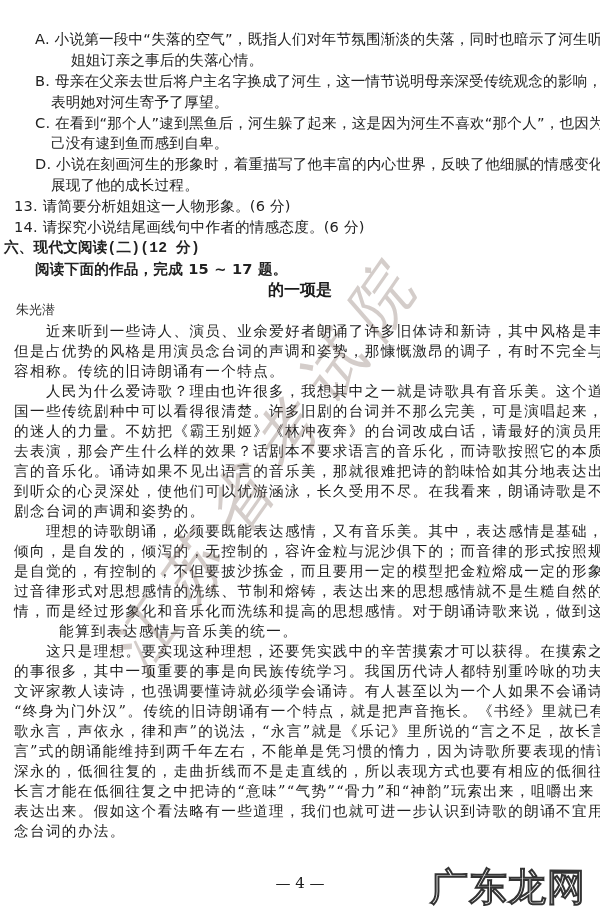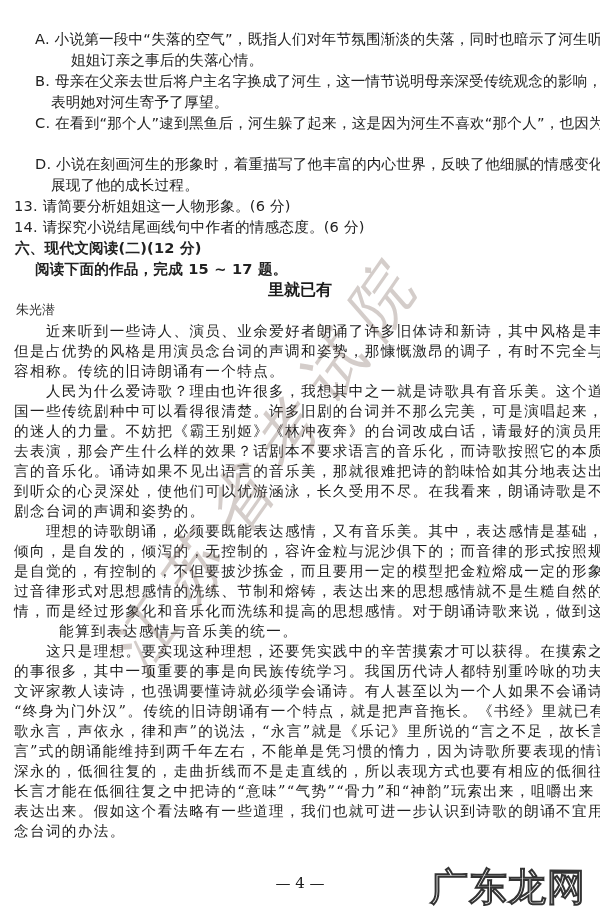--- a/index.html
+++ b/index.html
@@ -21,30 +21,31 @@
 </head>
 <body>
 
 <div class="page">
 
   <div class="line q" style="top:29px;left:35px;">A. 小说第一段中“失落的空气”，既指人们对年节氛围渐淡的失落，同时也暗示了河生听说</div>
   <div class="line q" style="top:50px;left:51px;margin-left:20px;">姐姐订亲之事后的失落心情。</div>
   <div class="line q" style="top:71px;left:35px;">B. 母亲在父亲去世后将户主名字换成了河生，这一情节说明母亲深受传统观念的影响，也</div>
   <div class="line q" style="top:92px;left:51px;">表明她对河生寄予了厚望。</div>
   <div class="line q" style="top:113px;left:35px;">C. 在看到“那个人”逮到黑鱼后，河生躲了起来，这是因为河生不喜欢“那个人”，也因为自</div>
+  <div class="line q" style="top:133px;left:51px;">己没有逮到鱼而感到自卑。</div>
   <div class="line q" style="top:154px;left:35px;">D. 小说在刻画河生的形象时，着重描写了他丰富的内心世界，反映了他细腻的情感变化，</div>
   <div class="line q" style="top:175px;left:51px;">展现了他的成长过程。</div>
 
   <div class="line q" style="top:196px;left:14px;">13. 请简要分析姐姐这一人物形象。(6 分)</div>
   <div class="line q" style="top:217px;left:14px;">14. 请探究小说结尾画线句中作者的情感态度。(6 分)</div>
 
-  <div class="line q bold" style="top:238px;left:15px;">六、现代文阅读(二)(12 分)</div>
+  <div class="line q bold" style="top:238px;left:4px;font-family:Liberation Mono, monospace;">六、现代文阅读(二)(12 分)</div>
   <div class="line q bold" style="top:259px;left:35px;">阅读下面的作品，完成 15 ~ 17 题。</div>
 
-  <div class="title" style="top:280px;">里就已有</div>
+  <div class="title" style="top:280px;">的一项是</div>
   <div class="author" style="top:301px;">朱光潜</div>
 
   <div>
     <div class="line body-text" style="top:321px;left:14px;">　　近来听到一些诗人、演员、业余爱好者朗诵了许多旧体诗和新诗，其中风格是丰富多彩的，</div>
     <div class="line body-text" style="top:341px;left:14px;">但是占优势的风格是用演员念台词的声调和姿势，那慷慨激昂的调子，有时不完全与诗歌的内</div>
     <div class="line body-text" style="top:361px;left:14px;">容相称。传统的旧诗朗诵有一个特点。</div>
     <div class="line body-text" style="top:381px;left:14px;">　　人民为什么爱诗歌？理由也许很多，我想其中之一就是诗歌具有音乐美。这个道理从我</div>
     <div class="line body-text" style="top:401px;left:14px;">国一些传统剧种中可以看得很清楚。许多旧剧的台词并不那么完美，可是演唱起来，却有极大</div>
     <div class="line body-text" style="top:421px;left:14px;">的迷人的力量。不妨把《霸王别姬》《林冲夜奔》的台词改成白话，请最好的演员用话剧的方式</div>
     <div class="line body-text" style="top:441px;left:14px;">去表演，那会产生什么样的效果？话剧本不要求语言的音乐化，而诗歌按照它的本质却要求语</div>

